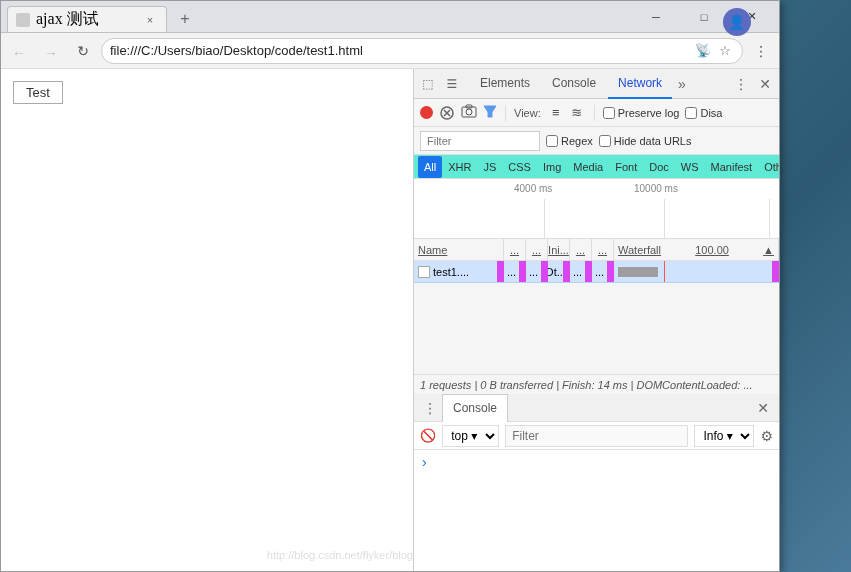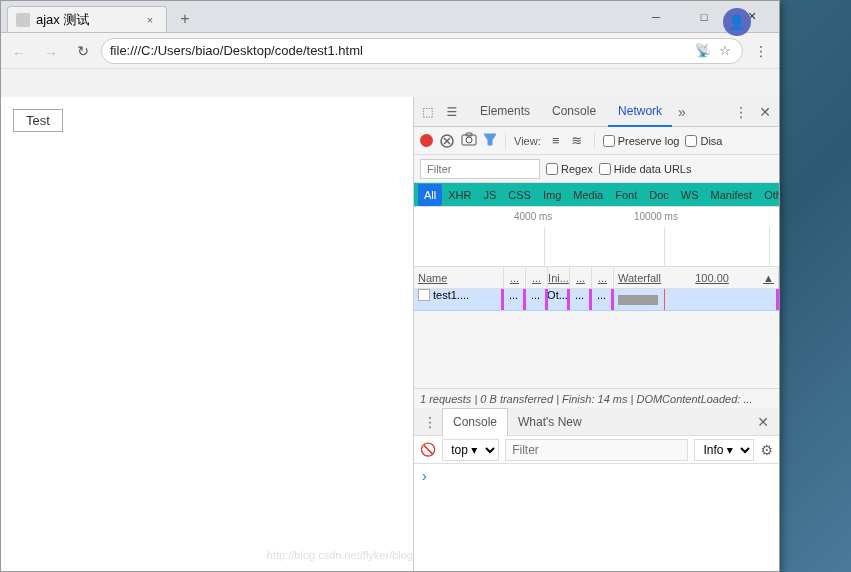--- a/index.html
+++ b/index.html
@@ -74,21 +74,22 @@
       background: #ccc;
       border-radius: 2px;
       flex-shrink: 0;
     }
 
     .tab-title {
       flex: 1;
       white-space: nowrap;
       overflow: hidden;
       text-overflow: ellipsis;
-      font-size: 13px;
+      font-size: 16px;
+      font-family: Liberation Serif, serif;
     }
 
     .tab-close {
       width: 16px;
       height: 16px;
       display: flex;
       align-items: center;
       justify-content: center;
       border-radius: 50%;
       font-size: 11px;
@@ -191,21 +192,20 @@
       display: flex;
       align-items: center;
       gap: 2px;
     }
 
     
     .main-area {
       display: flex;
       flex: 1;
       overflow: hidden;
-      margin-top: 28px;
     }
 
     
     .page-content {
       flex: 1;
       background: white;
       position: relative;
       overflow: hidden;
     }
 
@@ -364,21 +364,21 @@
       display: flex;
       align-items: center;
       gap: 3px;
       font-size: 11px;
       color: #333;
     }
 
     
     .type-filter-bar {
       height: 24px;
-      background: #14b8a6;
+      background: #5eead4;
       border-bottom: 1px solid #ddd;
       display: flex;
       align-items: center;
       padding: 0 4px;
       gap: 0;
       flex-shrink: 0;
       overflow: hidden;
     }
 
     .type-btn {
@@ -465,24 +465,25 @@
     .table-row {
       height: 22px;
       background: #cfe3ff;
       display: flex;
       align-items: center;
       font-size: 11px;
       border-bottom: 1px solid #b8d0f0;
     }
 
     .td-cell {
-      padding: 0 4px;
+      padding: 6px 4px;
       height: 100%;
       display: flex;
-      border-right: 3px solid #d946ef;
+      align-items: center;
+      border-right: 7px solid #d946ef;
       white-space: nowrap;
       overflow: hidden;
     }
 
     .td-cell.name { width: 90px; }
     .td-cell.small { width: 22px; justify-content: center; }
     .td-cell.waterfall { flex: 1; position: relative; }
 
     .waterfall-bar {
       height: 10px;
@@ -878,23 +879,20 @@
 
       <div class="status-bar">
         <span>1 requests | 0 B transferred | Finish: 14 ms | DOMContentLoaded: ...</span>
       </div>
 
       <div class="console-tabs">
         <div class="console-menu-btn">⋮</div>
         <div class="console-tab active">
           <span>Console</span>
         </div>
-        <div class="console-tab">
-          <span>What's New</span>
-        </div>
         <div class="console-close">✕</div>
       </div>
 
       <div class="console-input-bar">
         <div style="font-size:13px;color:#666;cursor:pointer;">🚫</div>
         <select class="console-select">
           <option>top ▾</option>
         </select>
         <input class="console-input-area" type="text" placeholder="Filter" style="">
         <select class="console-select">

